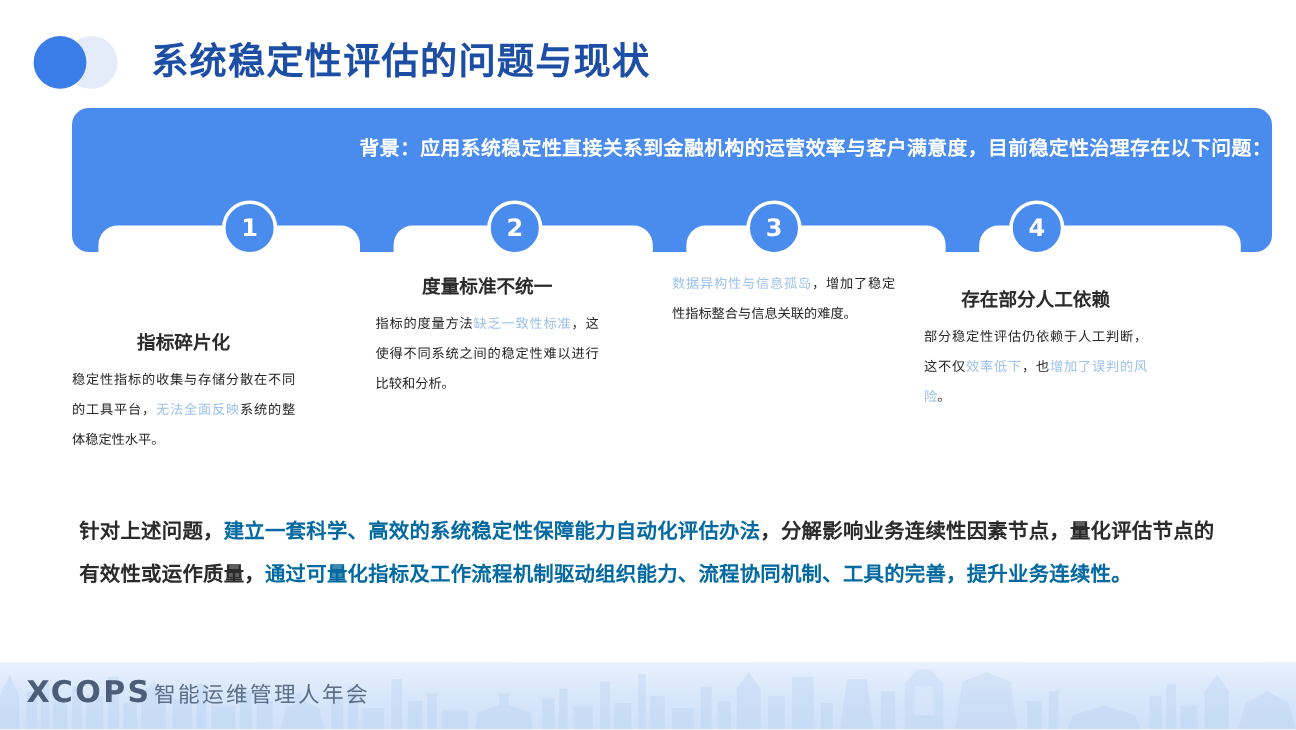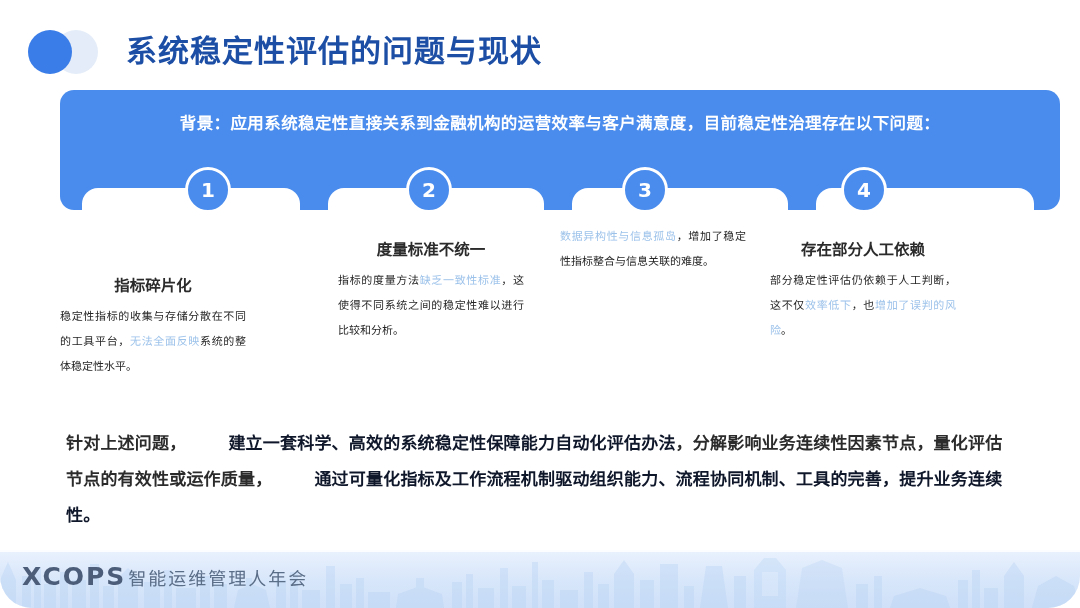--- a/index.html
+++ b/index.html
@@ -16,21 +16,20 @@
     background: #ffffff;
     position: relative;
   }
 
   .slide {
     position: relative;
     width: 1080px;
     height: 608px;
     background: #ffffff;
     overflow: hidden;
-    border-radius: 32px;
   }
 
   
   .header {
     position: absolute;
     left: 0;
     top: 0;
     width: 1080px;
     height: 90px;
   }
@@ -94,21 +93,21 @@
     background: #ffffff;
     border-top-left-radius: 16px;
     border-top-right-radius: 16px;
   }
 
   .banner-text {
     position: absolute;
     left: 0;
     top: 20px;
     width: 1000px;
-    text-align: center;
+    text-align: right;
     color: #ffffff;
     font-size: 16.5px;
     font-weight: bold;
     letter-spacing: 0.4px;
     white-space: nowrap;
   }
 
   
   .num-circle {
     position: absolute;
@@ -154,40 +153,40 @@
     font-size: 11px;
     line-height: 25px;
     color: #262626;
     text-align: justify;
     text-align-last: left;
   }
 
   .col-body .hl { color: #9cc2ea; }
 
   .col-1 { left: 0px; top: 28px; margin-top: 36px; }
-  .col-2 { left: 253px; top: 28px; margin-left: 25px; }
+  .col-2 { left: 253px; top: 17px; }
   .col-3 { left: 500px; top: 4px; }
   .col-4 { left: 710px; top: 28px; }
 
   .col-1 .col-body,
   .col-4 .col-body { text-indent: 0; }
 
   
   .closing {
     position: absolute;
     left: 66px;
     top: 425px;
     width: 950px;
     font-size: 17px;
     line-height: 36px;
     font-weight: bold;
     color: #2b2b2b;
     letter-spacing: 0.2px;
   }
-  .closing .hl { color: #0f172a; margin-left: 42px; }
+  .closing .hl { color: #0369a1; }
 
   
   .footer {
     position: absolute;
     left: 0;
     bottom: 0;
     width: 1080px;
     height: 58px;
     background: linear-gradient(180deg, #e9f1fd 0%, #d7e6fa 55%, #cfe0f8 100%);
     overflow: hidden;

